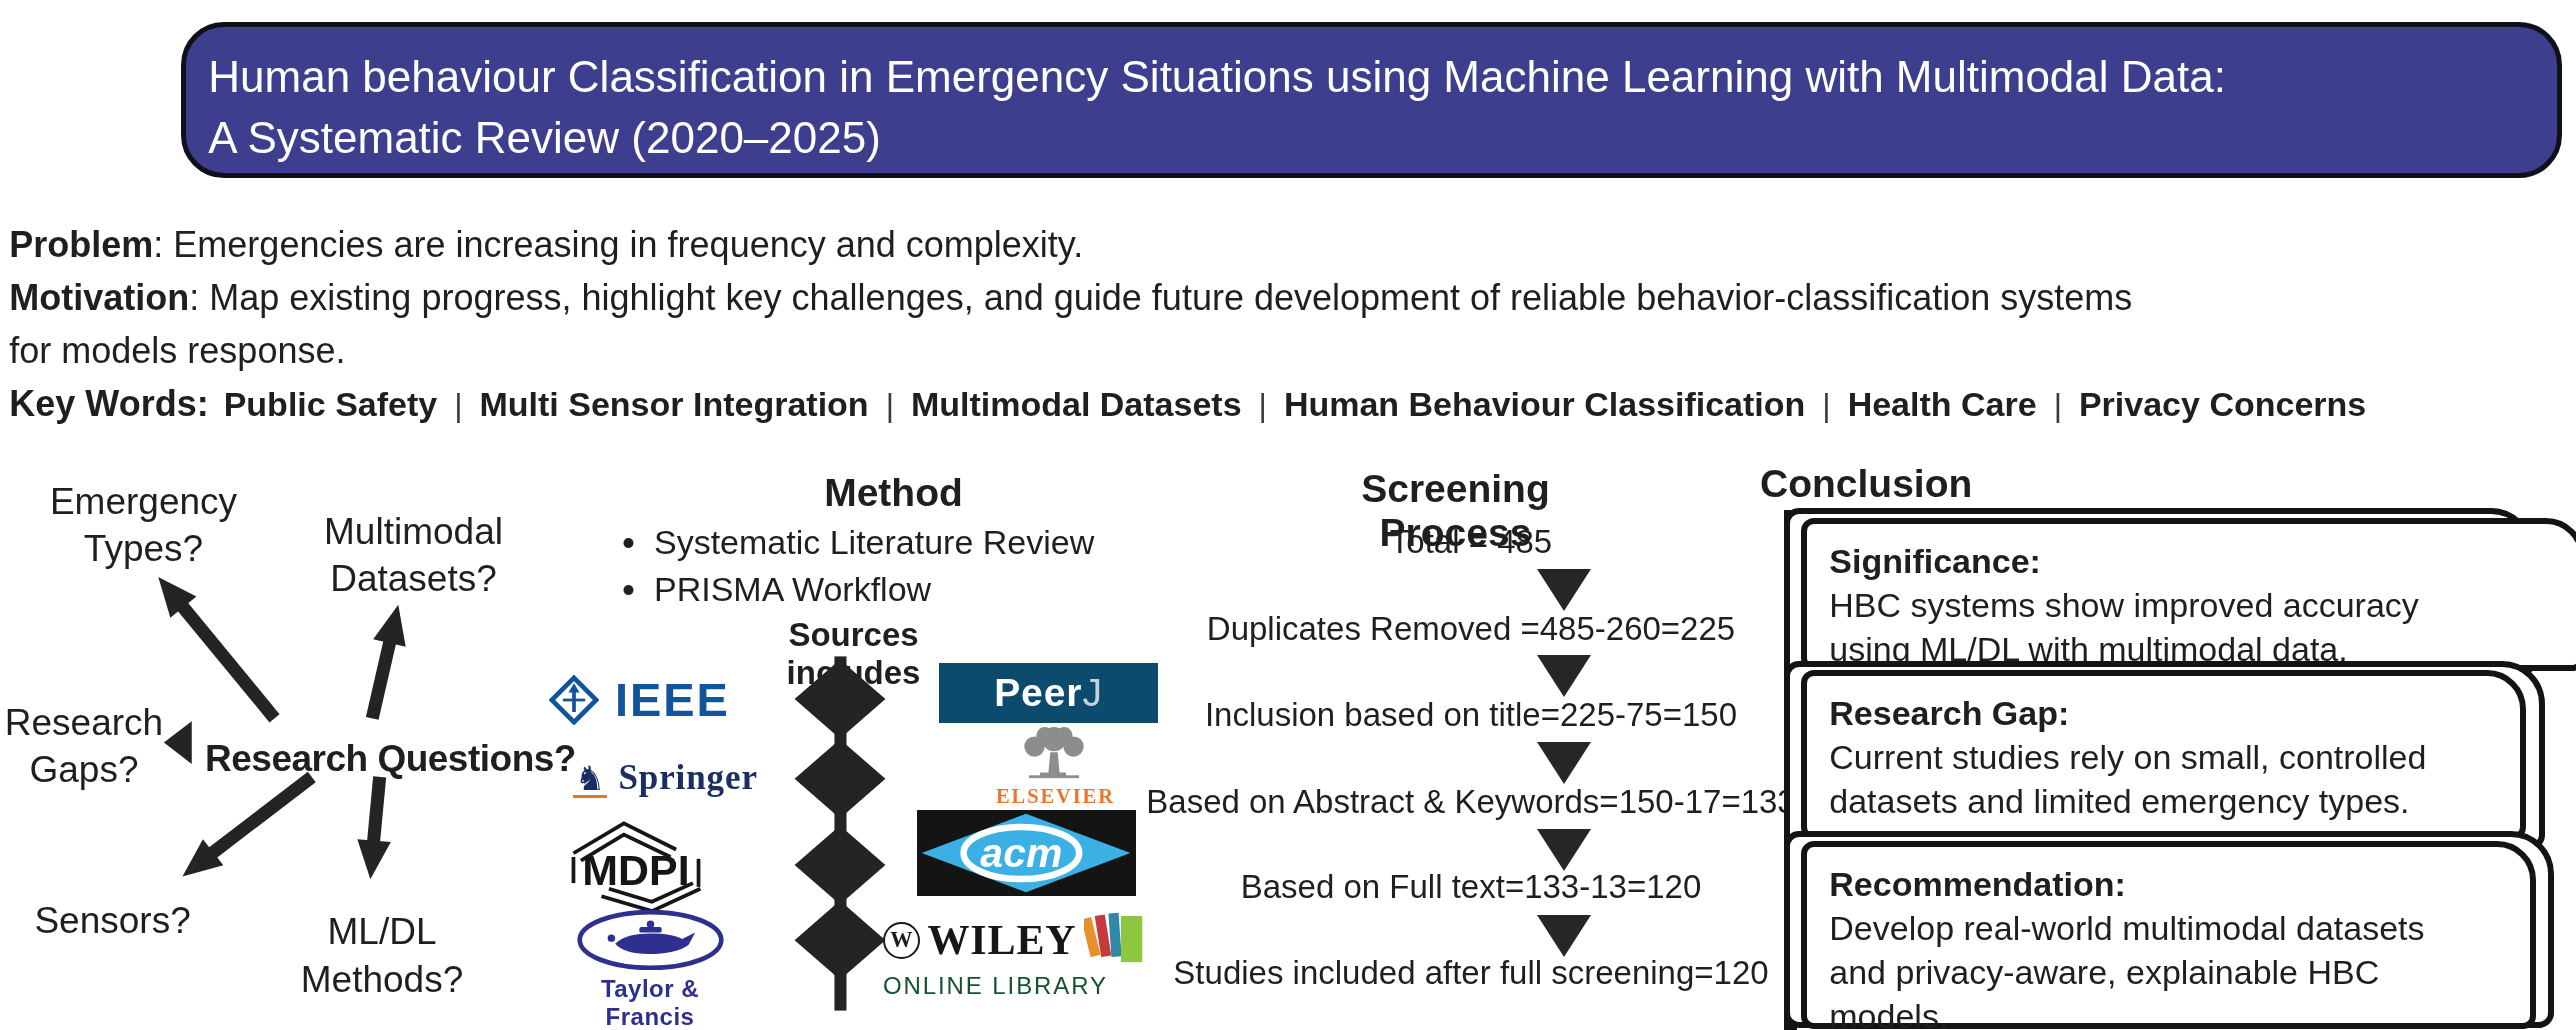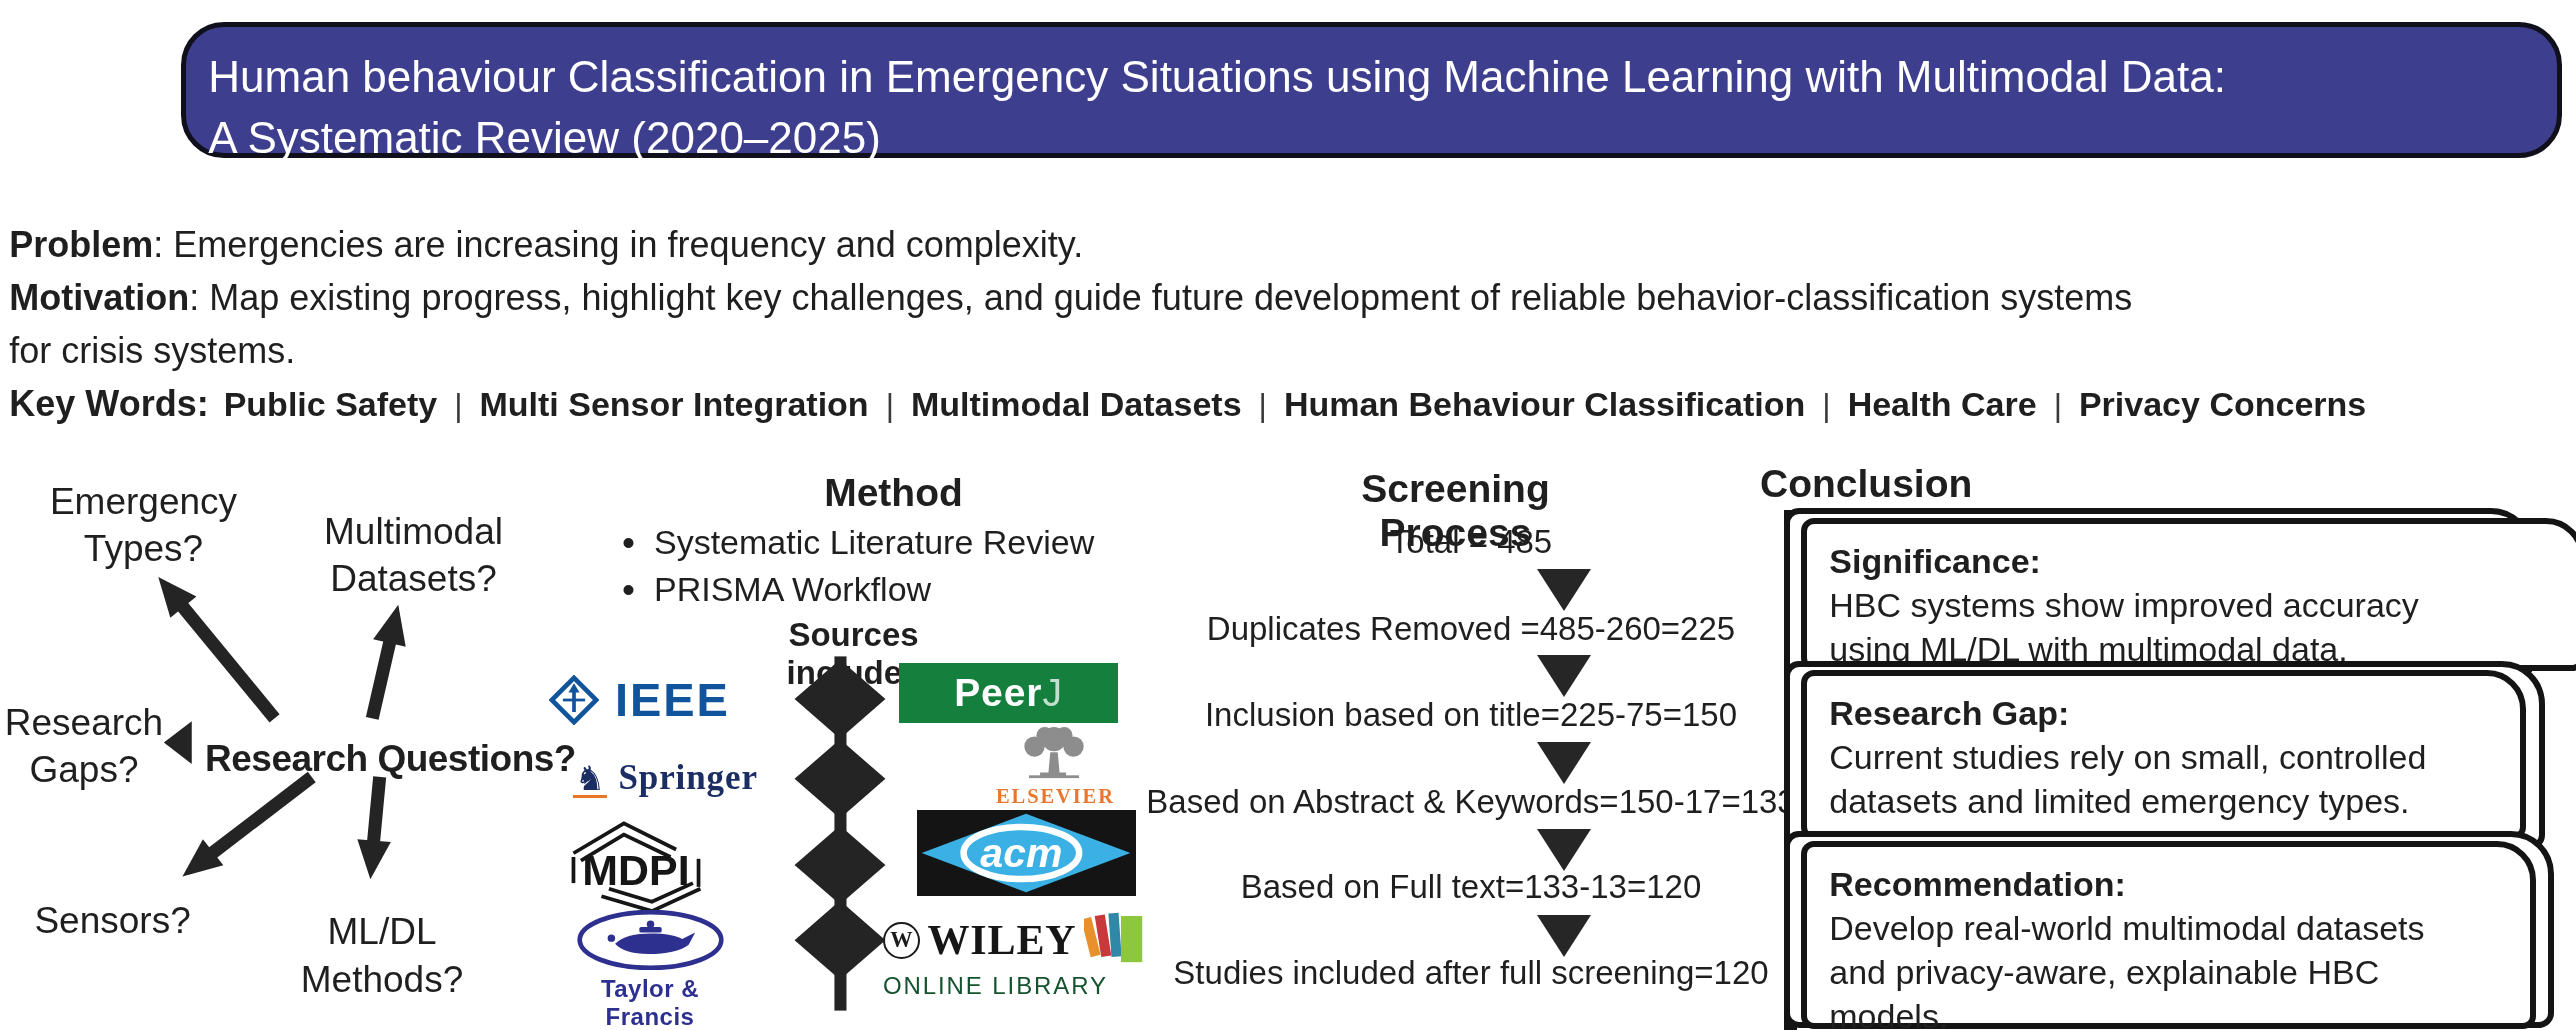--- a/index.html
+++ b/index.html
@@ -3,21 +3,21 @@
 <meta charset="utf-8">
 <style>
   html,body{margin:0;padding:0;background:#ffffff;}
   .poster{
     position:relative;width:2576px;height:1031px;background:#ffffff;
     font-family:"Liberation Sans","DejaVu Sans",sans-serif;color:#1f1f1f;
     overflow:hidden;
   }
   
   .banner{
-    position:absolute;left:181px;top:22.3px;width:2381px;height:136px;box-sizing:border-box;
+    position:absolute;left:181px;top:22.3px;width:2381px;height:156px;box-sizing:border-box;
     background:#3e3e8e;border:5.6px solid #10101c;border-radius:43px;
     color:#ffffff;font-size:44px;line-height:61px;padding:18.6px 9.3px 0 22.3px;font-weight:400;
   }
   
   .intro{position:absolute;left:9.3px;top:218px;width:2514px;font-size:36px;line-height:53px;}
   .intro .lbl{font-weight:700;}
   .kw-label{font-weight:700;font-size:36px;margin-right:15px;}
   .kw{font-weight:700;font-size:34px;}
   .kw + .kw::before{content:"|";font-weight:400;margin:0 17px;color:#3a3a3a;font-size:32px;}
   
@@ -41,21 +41,21 @@
   .ieee-text{font-size:47px;font-weight:700;color:#11549b;letter-spacing:1.9px;}
   .logo-springer{position:absolute;left:573px;top:758px;display:flex;align-items:flex-end;gap:11.2px;}
   .springer-icon{font-size:34px;line-height:34px;color:#1b2d63;border-bottom:3.7px solid #e87722;padding:0 1.9px;}
   .springer-text{font-family:"Liberation Serif","DejaVu Serif",serif;font-weight:700;font-size:35px;color:#1b2d63;letter-spacing:0.9px;}
   .logo-mdpi{position:absolute;left:566px;top:814px;}
   .logo-tf{position:absolute;left:570px;top:910px;width:160px;text-align:center;}
   .tf-text{font-size:24px;font-weight:700;color:#2e3090;margin-top:2px;letter-spacing:0.5px;}
   
   .connector{position:absolute;left:789px;top:652px;}
   
-  .logo-peerj{position:absolute;left:899px;top:663px;width:219px;height:60px;background:#15803d;
+  .logo-peerj{position:absolute;left:939px;top:663px;width:219px;height:60px;background:#0c4a6e;
     display:flex;align-items:center;justify-content:center;font-size:39px;letter-spacing:0.9px;}
   .peerj-main{color:#ffffff;font-weight:700;}
   .peerj-j{color:#ffffff;font-weight:400;opacity:0.75;}
   .logo-elsevier{position:absolute;left:996px;top:726px;width:116px;text-align:center;}
   .elsevier-text{font-family:"Liberation Serif","DejaVu Serif",serif;font-size:20.5px;font-weight:700;color:#e8762d;letter-spacing:1.9px;}
   .logo-acm{position:absolute;left:917px;top:810px;width:219px;height:86px;background:#141414;}
   .logo-wiley{position:absolute;left:883px;top:912px;width:279px;}
   .wiley-row{display:flex;align-items:center;gap:7.4px;}
   .wiley-w{width:37px;height:37px;box-sizing:border-box;border:2.8px solid #1a1a1a;border-radius:50%;
     display:flex;align-items:center;justify-content:center;
@@ -95,21 +95,21 @@
     <div>A Systematic Review (2020–2025)</div>
   </div>
 
   <div class="intro">
     <div>
       <span class="lbl">Problem</span><span>: Emergencies are increasing in frequency and complexity.</span>
     </div>
     <div>
       <span class="lbl">Motivation</span><span>: Map existing progress, highlight key challenges, and guide future development of reliable behavior-classification systems</span>
     </div>
-    <div>for crisis systems.</div>
+    <div>for models response.</div>
     <div>
       <span class="kw-label">Key Words:</span><span class="kw">Public Safety</span><span class="kw">Multi Sensor Integration</span><span class="kw">Multimodal Datasets</span><span class="kw">Human Behaviour Classification</span><span class="kw">Health Care</span><span class="kw">Privacy Concerns</span>
     </div>
   </div>
 
   <div class="rq">
     <svg class="arrows" width="577" height="574" viewBox="0 0 620 617">
       <g stroke="#242424" stroke-width="14" fill="#242424">
         <line x1="295" y1="282" x2="193" y2="158"></line>
         <polygon points="170,130 211,151 183,174" stroke="none"></polygon>

